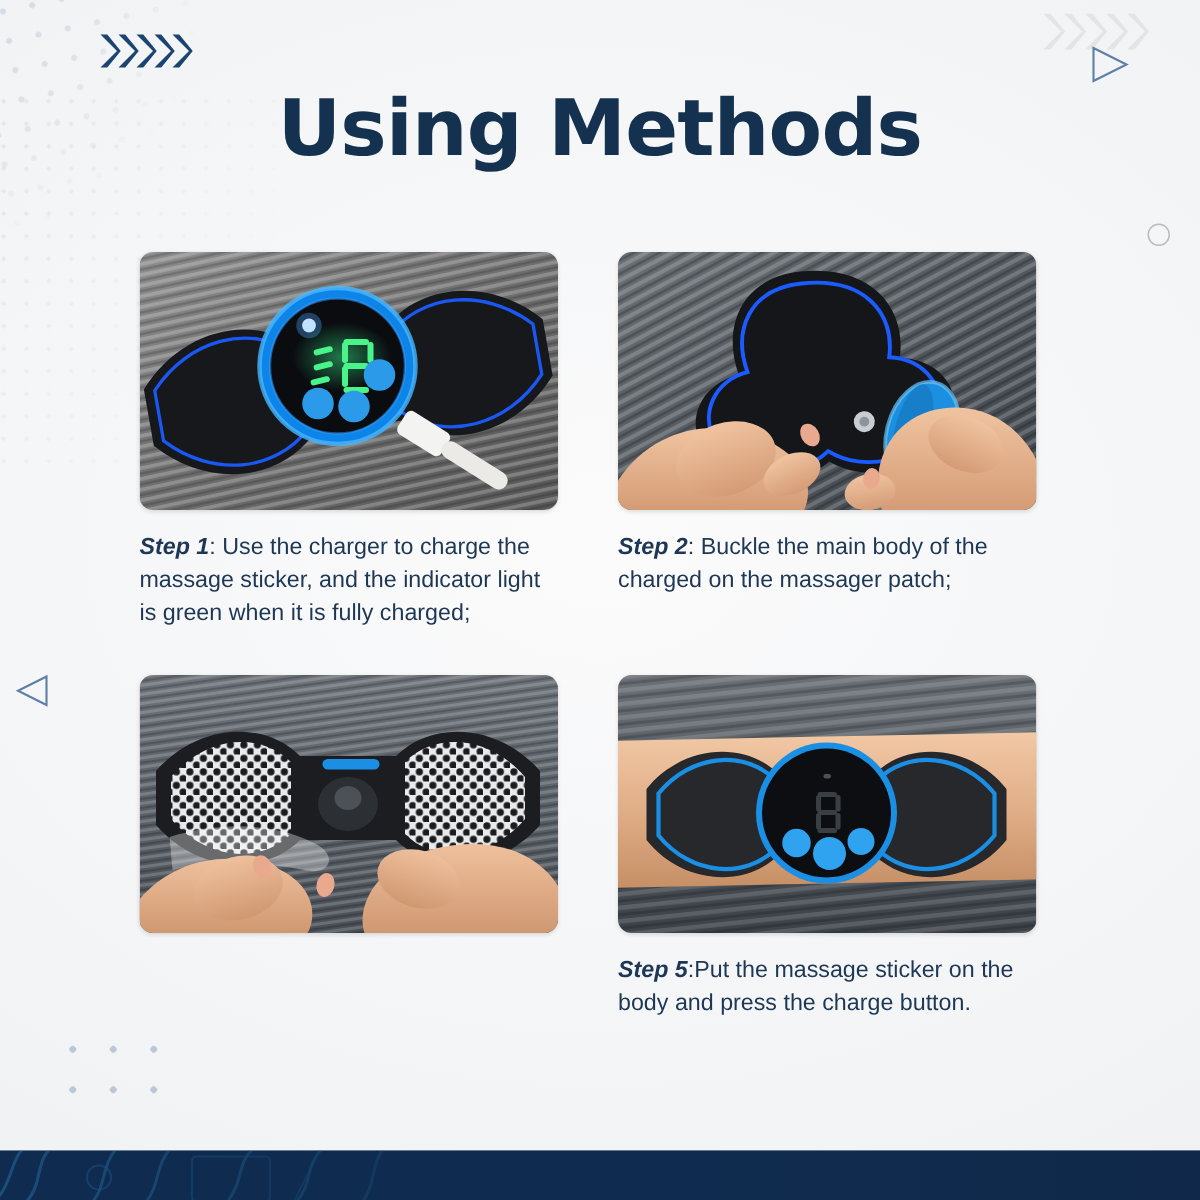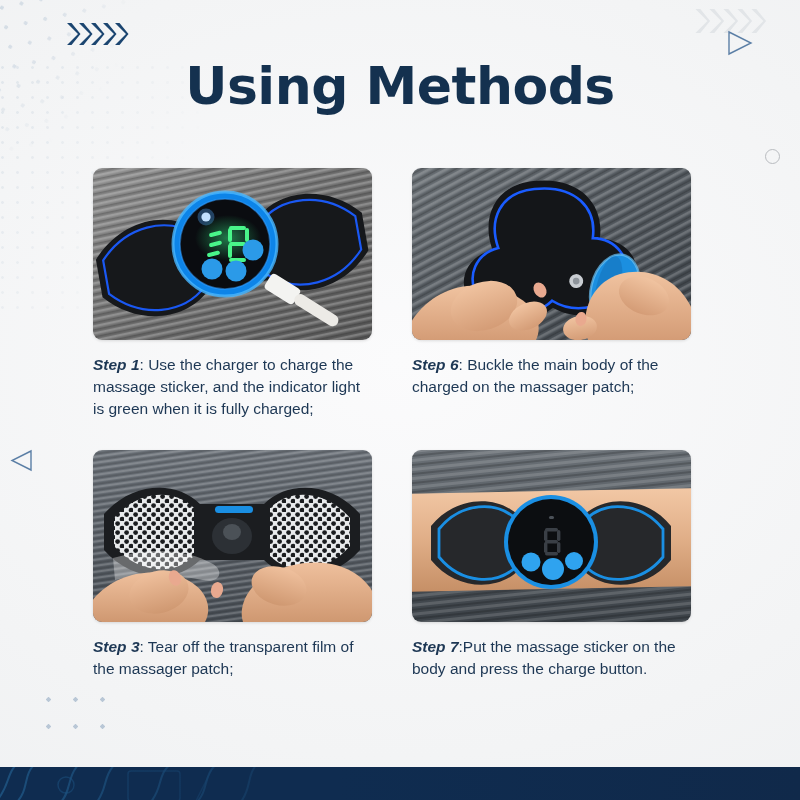--- a/index.html
+++ b/index.html
@@ -239,21 +239,21 @@
             <ellipse cx="232" cy="128" rx="26" ry="18" transform="rotate(22 232 128)"></ellipse>
             <ellipse cx="168" cy="160" rx="17" ry="12" transform="rotate(-10 168 160)"></ellipse>
           </g>
           <g fill="#e9a98f">
             <ellipse cx="128" cy="122" rx="6" ry="8" transform="rotate(-30 128 122)"></ellipse>
             <ellipse cx="169" cy="151" rx="5.5" ry="7" transform="rotate(10 169 151)"></ellipse>
           </g>
         </svg>
       </div>
       <div class="caption">
-        <span class="lbl">Step 6</span><span>: </span><span>Buckle the main body of the charged on the massager patch;</span>
+        <span class="lbl">Step 2</span><span>: </span><span>Buckle the main body of the charged on the massager patch;</span>
       </div>
     </div>
 
     <div class="cell r2">
       <div class="photo">
         <svg viewBox="0 0 279 172" preserveAspectRatio="xMidYMid slice">
           <defs>
             <linearGradient id="wood3" x1="0" y1="0" x2="0" y2="1">
               <stop offset="0" stop-color="#6d737a"></stop>
                 <stop offset="1" stop-color="#4a5057"></stop>
@@ -293,23 +293,20 @@
             <path d="M-14,172 C6,126 52,114 90,128 C118,140 118,162 112,172 Z"></path>
             <ellipse cx="66" cy="142" rx="30" ry="21" transform="rotate(-14 66 142)"></ellipse>
             <path d="M290,172 C284,124 244,104 196,116 C158,126 144,154 150,172 Z"></path>
             <ellipse cx="186" cy="136" rx="28" ry="19" transform="rotate(16 186 136)"></ellipse>
           </g>
           <g fill="#e9a98f">
             <ellipse cx="82" cy="128" rx="6" ry="8" transform="rotate(-20 82 128)"></ellipse>
             <ellipse cx="124" cy="140" rx="6" ry="8" transform="rotate(12 124 140)"></ellipse>
           </g>
         </svg>
-      </div>
-      <div class="caption">
-        <span class="lbl">Step 3</span><span>: </span><span>Tear off the transparent film of the massager patch;</span>
       </div>
     </div>
 
     <div class="cell r2">
       <div class="photo">
         <svg viewBox="0 0 279 172" preserveAspectRatio="xMidYMid slice">
           <defs>
             <linearGradient id="wood4" x1="0" y1="0" x2="0" y2="1">
               <stop offset="0" stop-color="#6a7076"></stop>
                 <stop offset=".55" stop-color="#50565c"></stop>
@@ -348,21 +345,21 @@
             </g>
             <rect x="-2" y="-26" width="5" height="3" rx="1.5" fill="#4b5158"></rect>
 
             <circle cx="-20" cy="20" r="9.5" fill="#2fa3ef"></circle>
             <circle cx="2" cy="27" r="11" fill="#2fa3ef"></circle>
             <circle cx="23" cy="19" r="9" fill="#2fa3ef"></circle>
           </g>
         </svg>
       </div>
       <div class="caption">
-        <span class="lbl">Step 7</span><span>:</span><span>Put the massage sticker on the body and press the charge button.</span>
+        <span class="lbl">Step 5</span><span>:</span><span>Put the massage sticker on the body and press the charge button.</span>
       </div>
     </div>
 
   </div>
 
   <div style="position:absolute;left:0;bottom:0;width:800px;height:33px;background:#0f2c50;overflow:hidden;">
     <svg width="800" height="33" viewBox="0 0 800 33" style="display:block">
       <rect width="800" height="33" fill="#0f2c50"></rect>
       <g fill="none" stroke="#2f7fb8" stroke-width="2" opacity=".42">
         <path d="M-5,36 C10,20 6,6 18,-4"></path>

